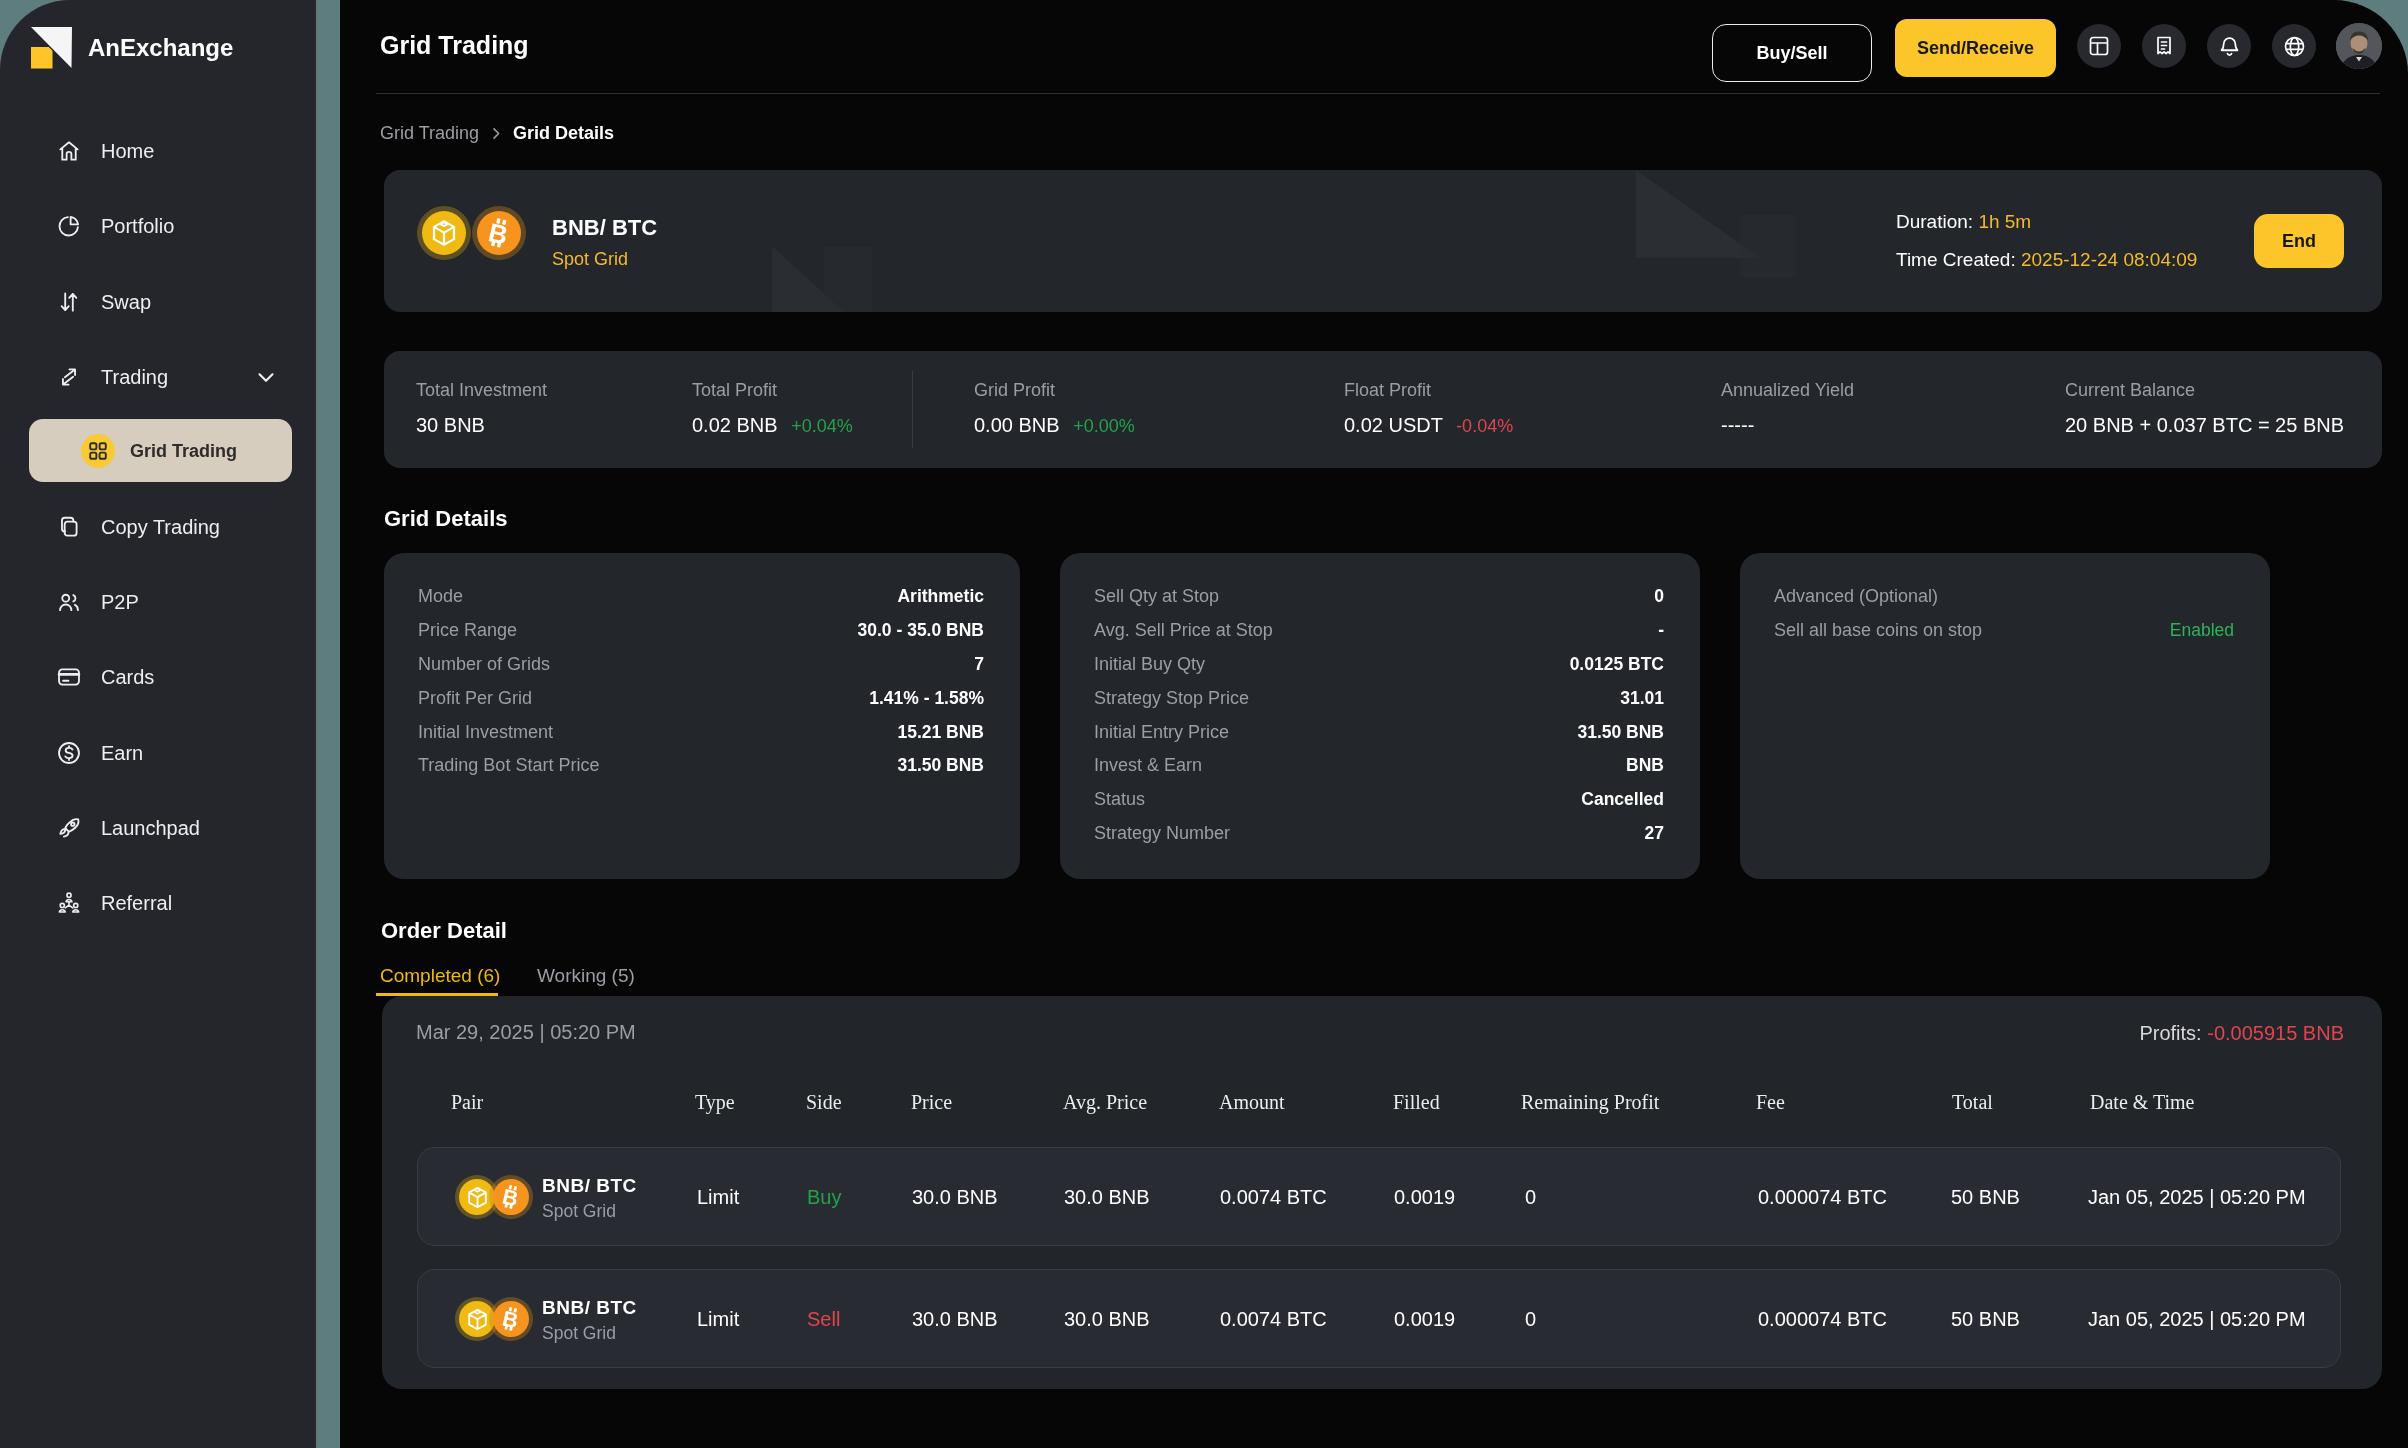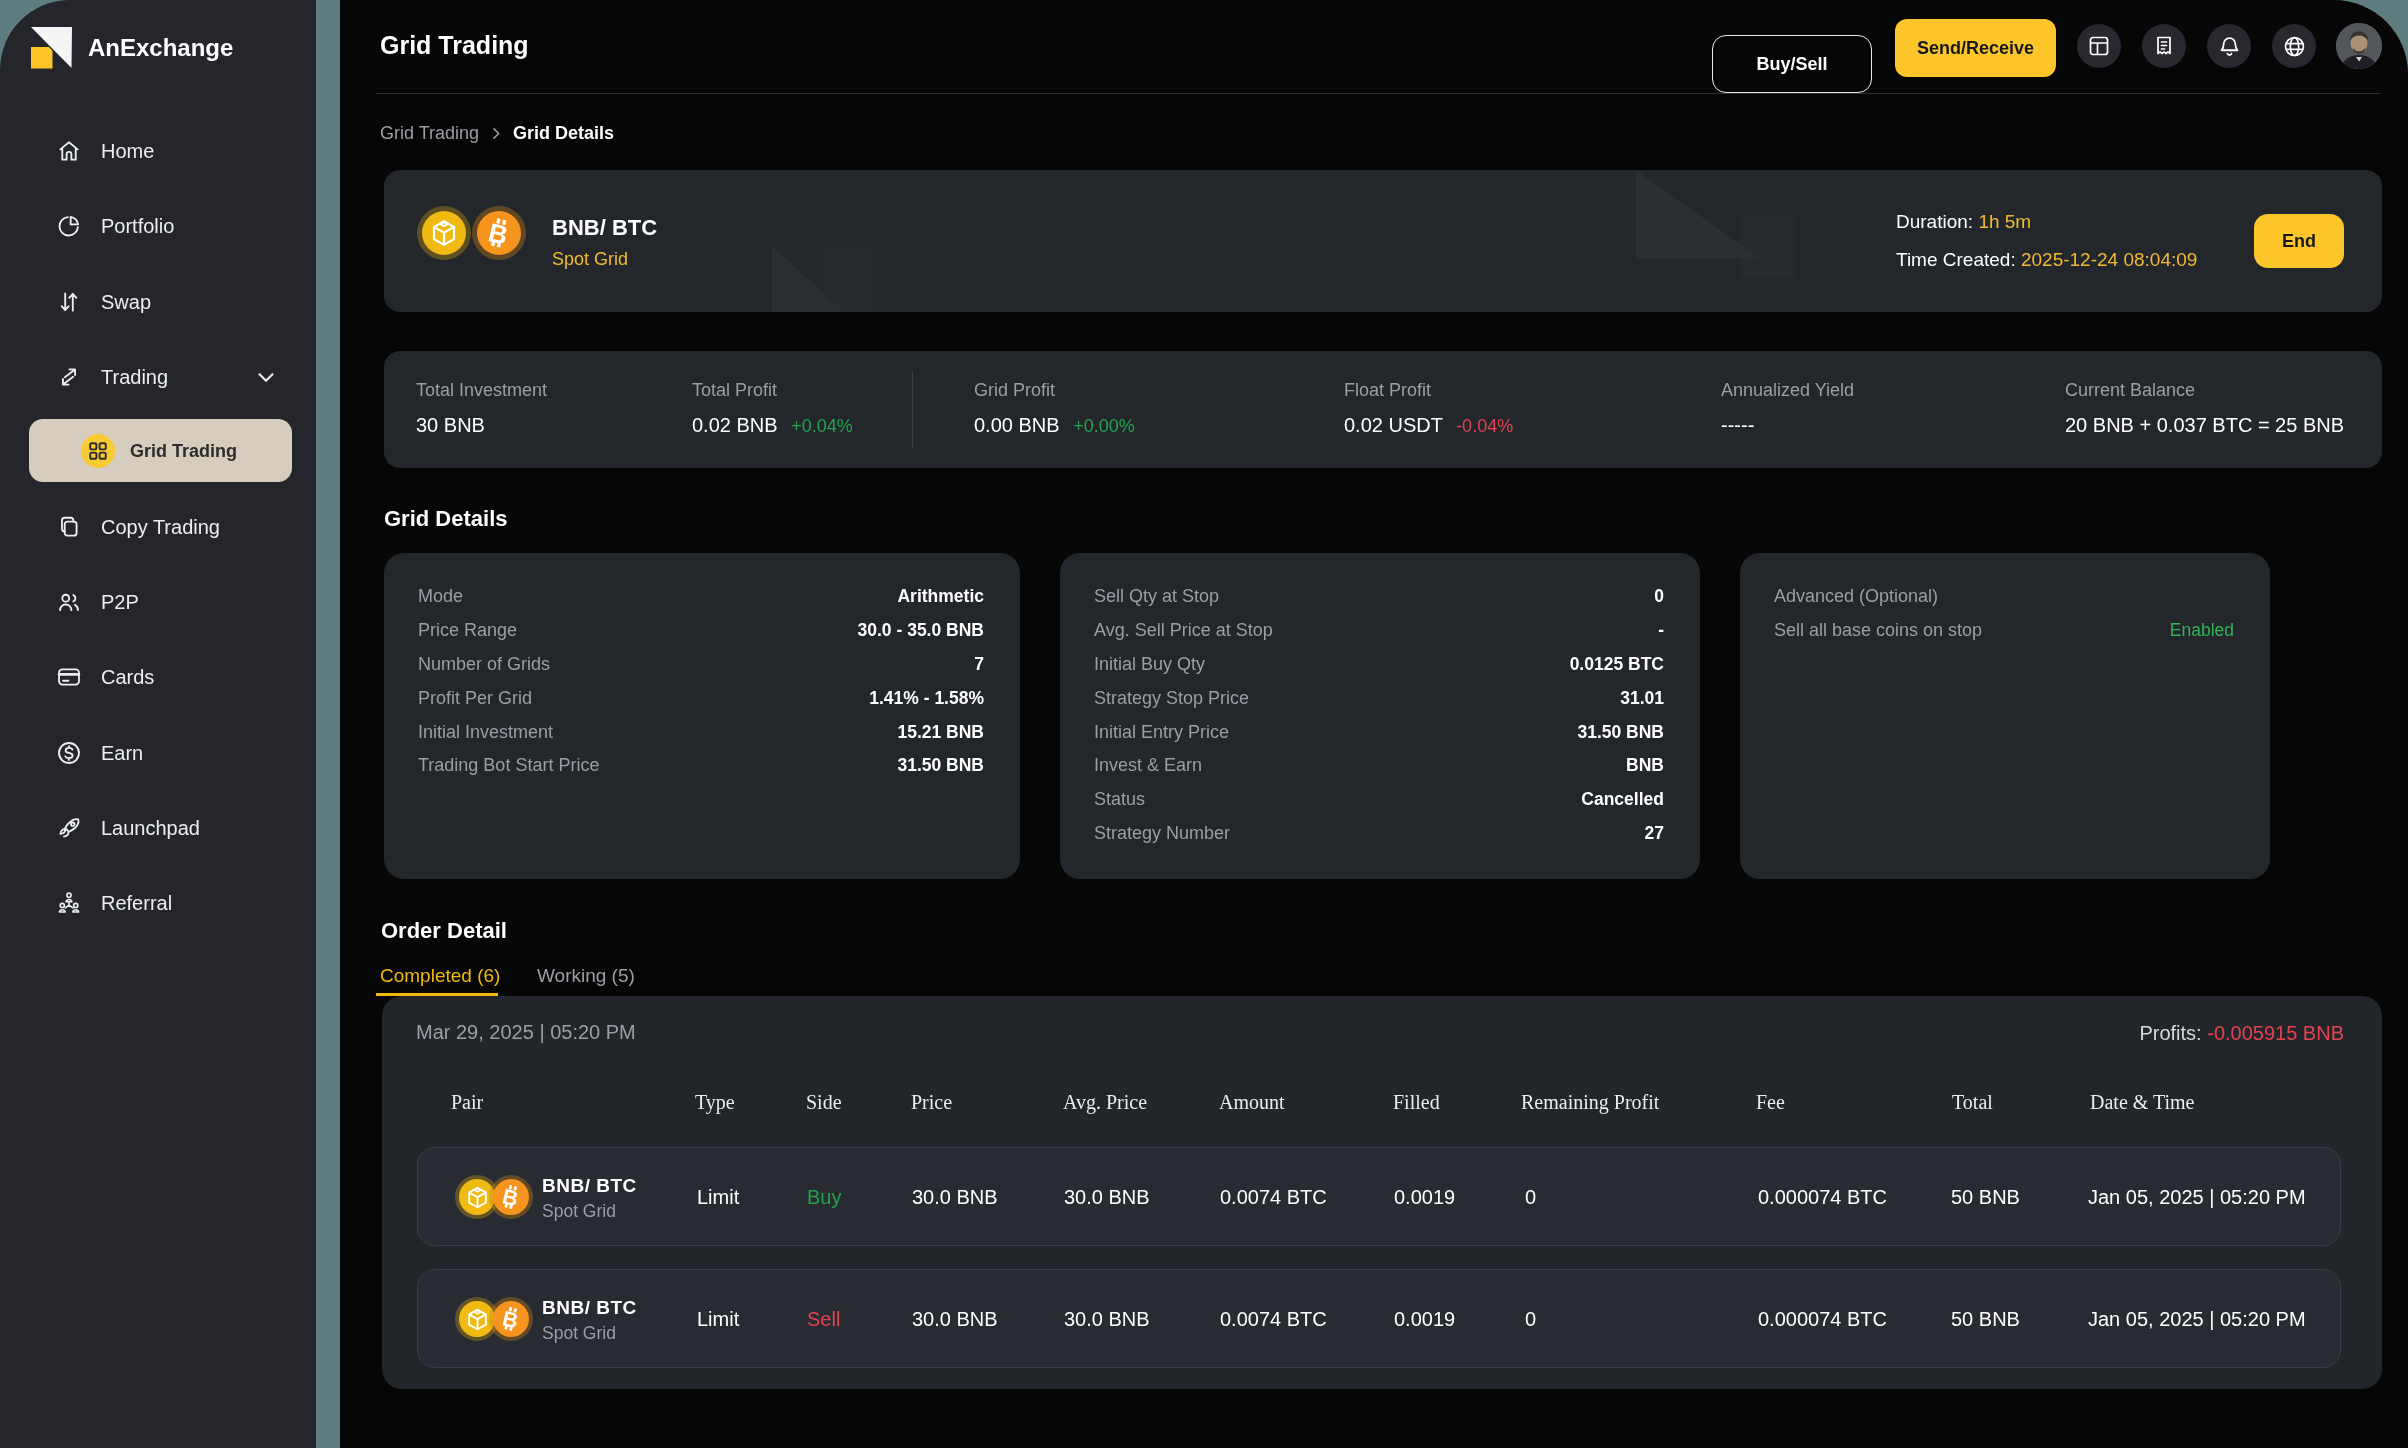--- a/index.html
+++ b/index.html
@@ -137,21 +137,21 @@
           <path d="M3.1 20.3 a2.8 2.8 0 0 1 5.4 0 Z"></path>
           <circle cx="18.2" cy="14.3" r="1.9"></circle>
           <path d="M15.5 20.3 a2.8 2.8 0 0 1 5.4 0 Z"></path>
           <path d="M12 11 V14 M12 14 L8.5 16.5 M12 14 L15.5 16.5"></path>
         </svg>
       <div class="lbl">Referral</div>
     </div>
   </div>
   <div class="main">
     <div class="abs w" style="left:40px;top:45px;transform:translateY(-50%);font-size:25px;font-weight:bold;">Grid Trading</div>
-    <div class="btn" style="left:1372px;top:35px;width:160px;height:58px;border:1.5px solid #eceaec;color:#fff;border-radius:14px;">Buy/Sell</div>
+    <div class="btn" style="left:1372px;top:24px;width:160px;height:58px;border:1.5px solid #eceaec;color:#fff;border-radius:14px;">Buy/Sell</div>
     <div class="btn" style="left:1555px;top:19px;width:161px;height:58px;background:#fcc62b;color:#17181a;">Send/Receive</div>
     <div class="icbtn" style="left:1737px;">
       <svg width="24" height="24" viewBox="0 0 24 24" fill="none" stroke="#fff" stroke-width="1.7" stroke-linejoin="round">
           <rect x="3.5" y="3.5" width="17" height="17" rx="2.5"></rect>
           <path d="M3.5 9 h17 M10.5 9 v11.5"></path>
         </svg>
     </div>
     <div class="icbtn" style="left:1802px;">
       <svg width="24" height="24" viewBox="0 0 24 24" fill="none" stroke="#fff" stroke-width="1.7" stroke-linecap="round" stroke-linejoin="round">
           <path d="M6 3.5 h12 v16 l-2 -1.6 -2 1.6 -2 -1.6 -2 1.6 -2 -1.6 -2 1.6 Z"></path>

